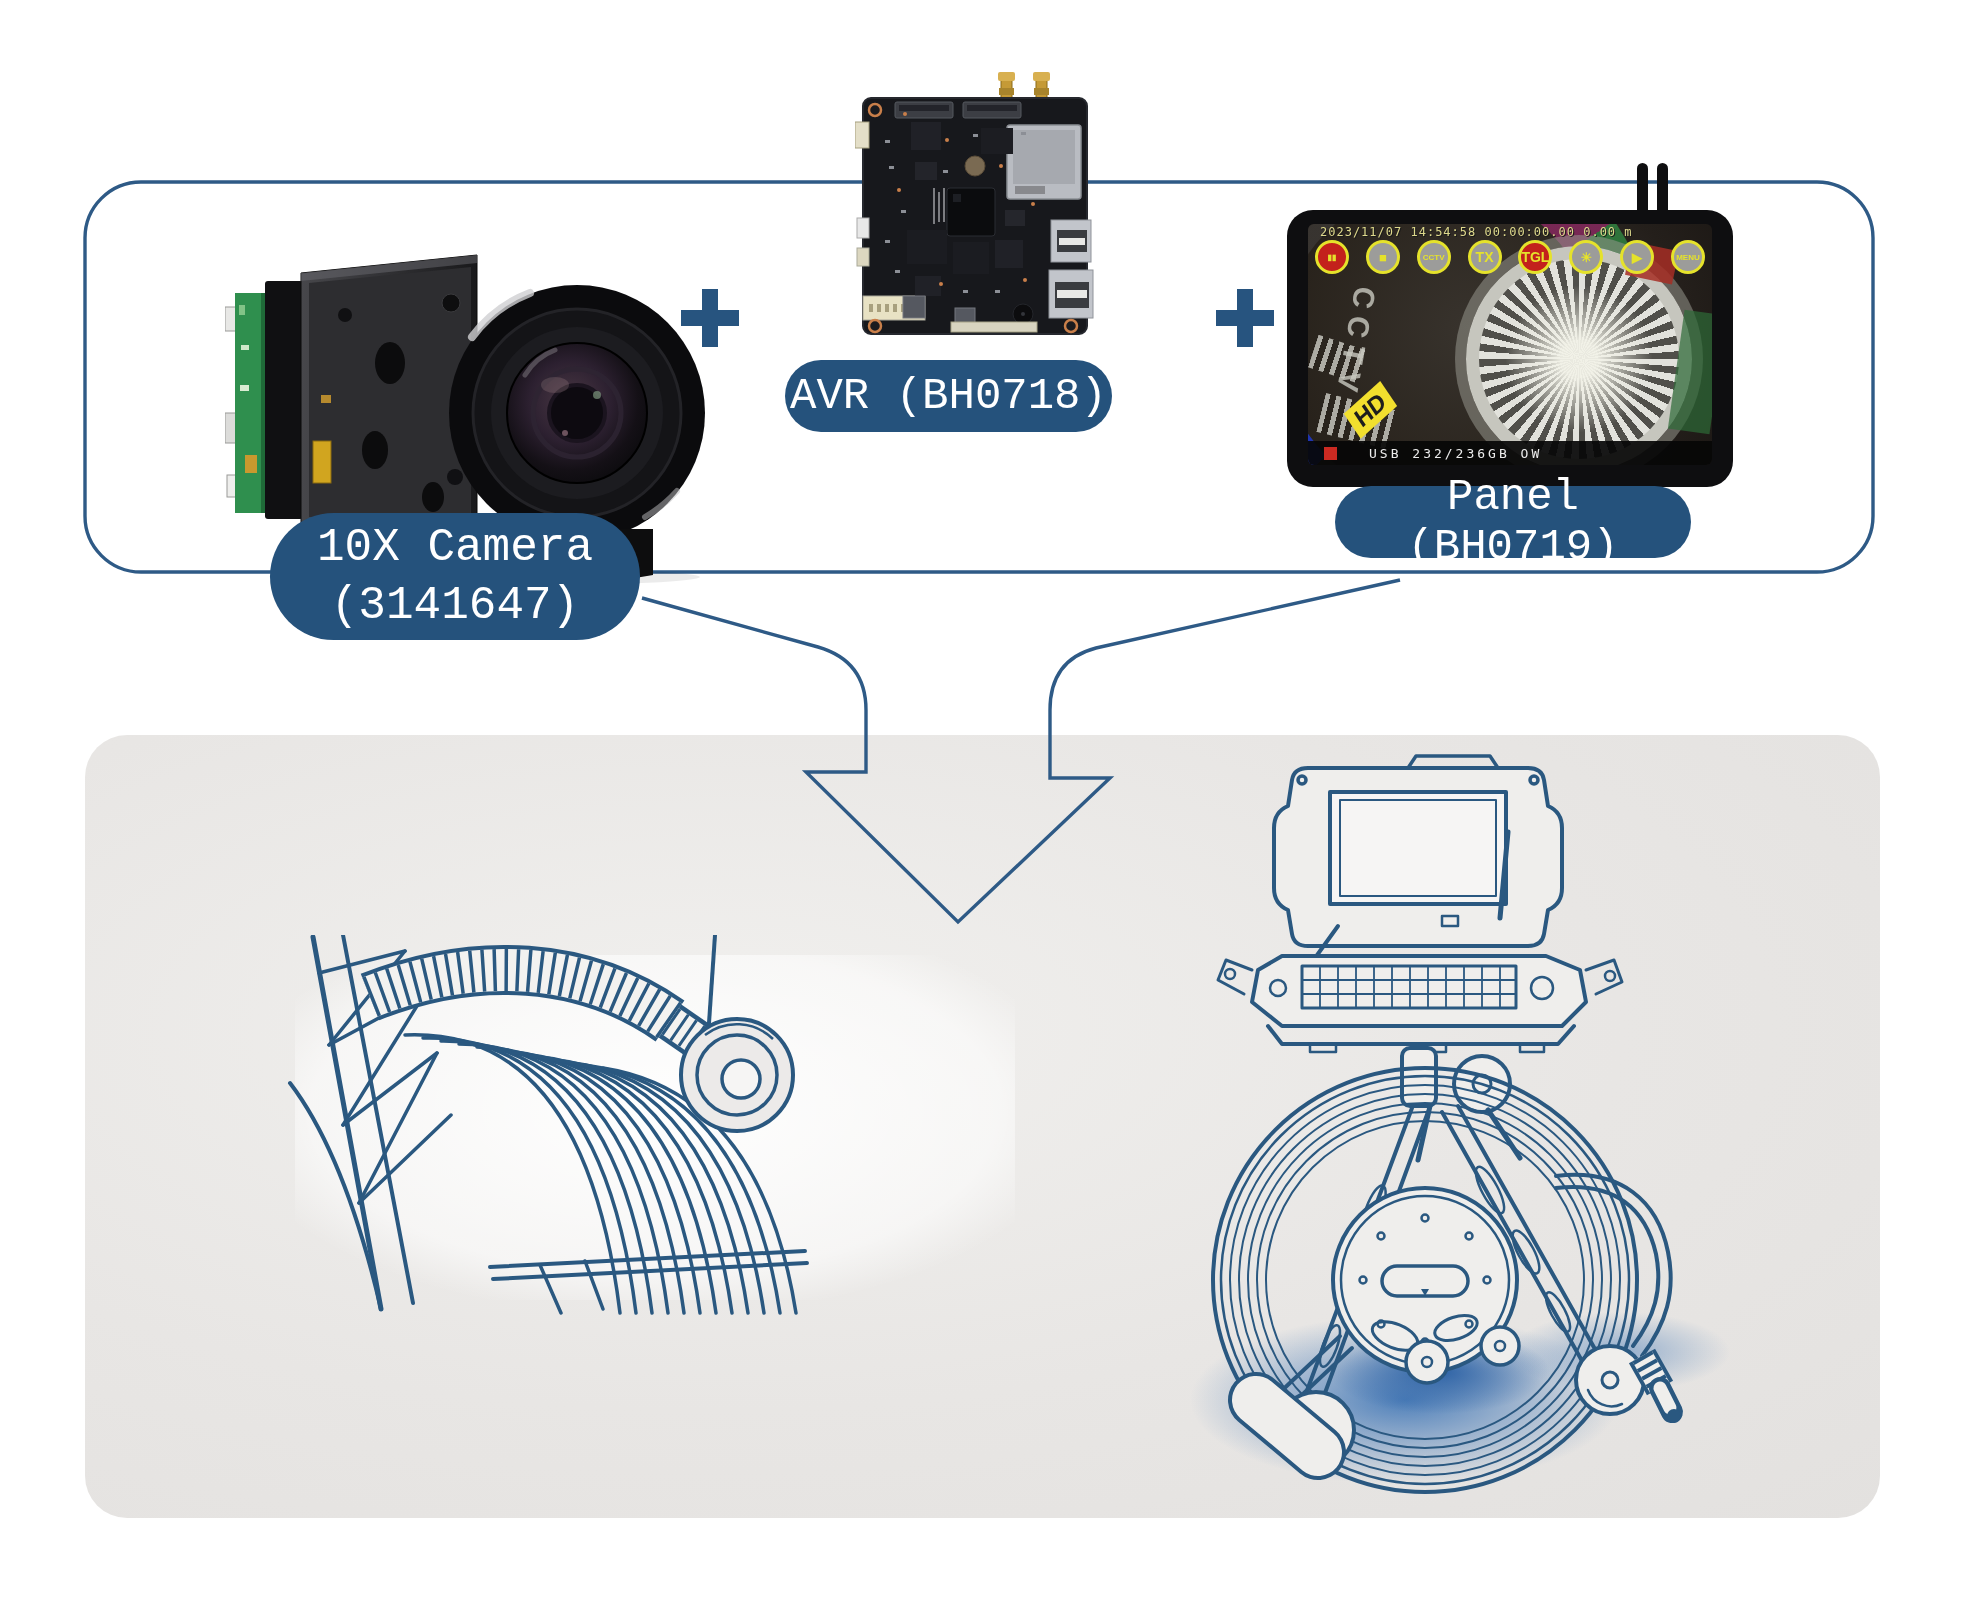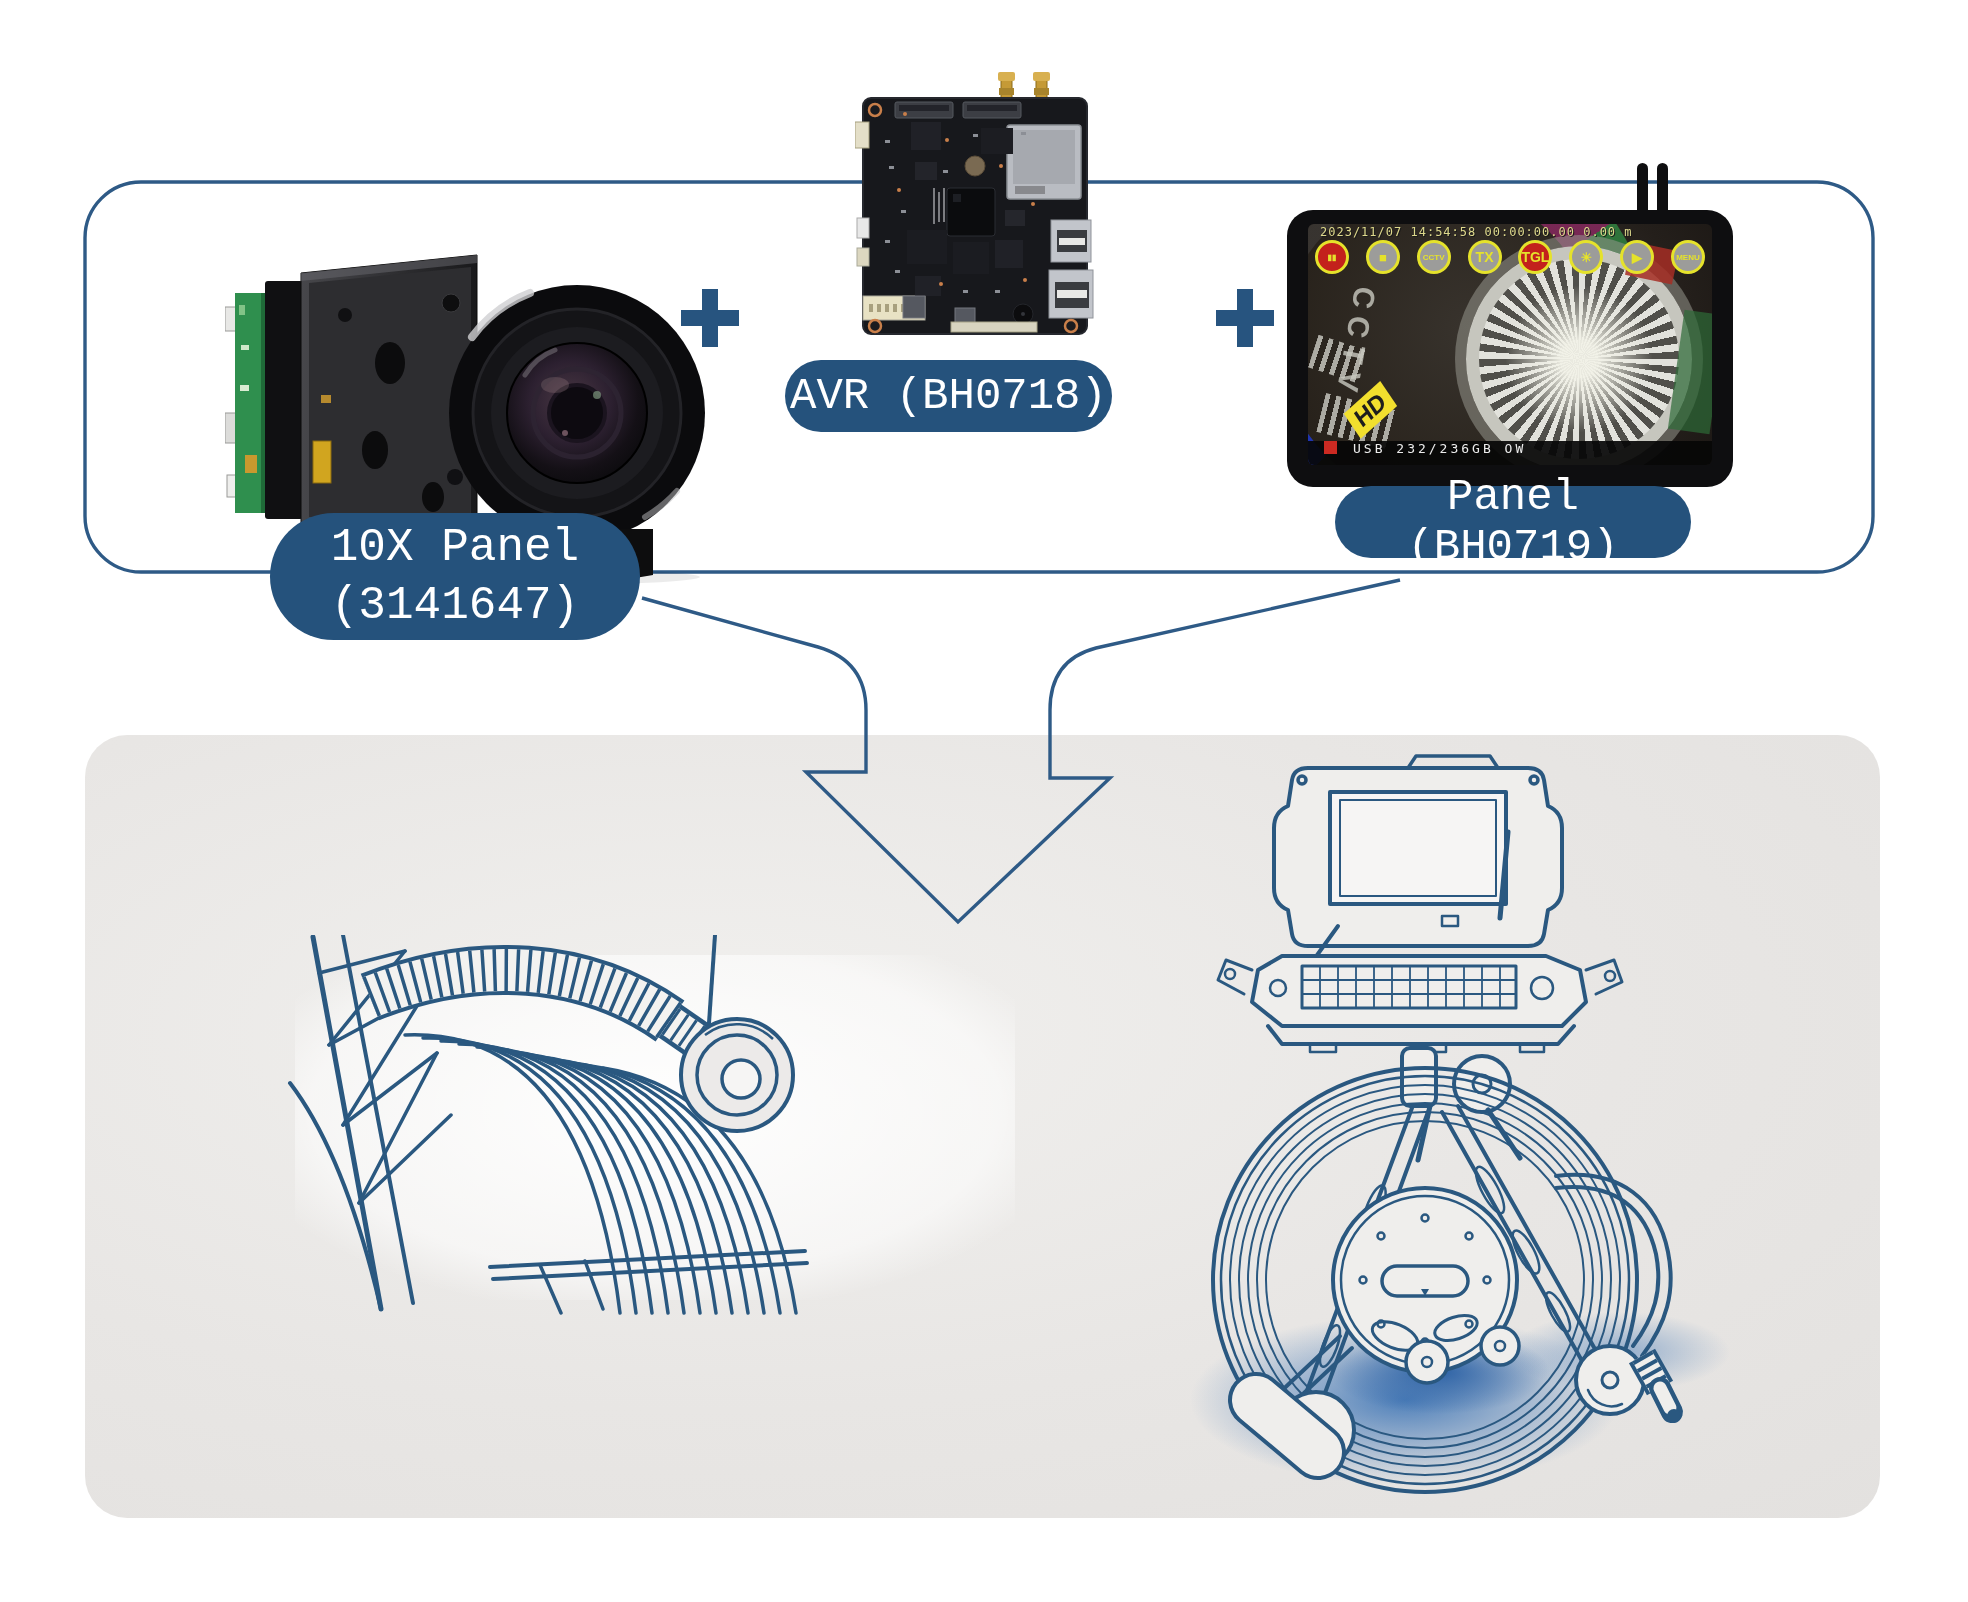--- a/index.html
+++ b/index.html
@@ -66,21 +66,21 @@
   .osd-status{position:absolute;left:12px;top:1px;font-family:"DejaVu Sans Mono", monospace;
     font-size:12px;letter-spacing:1px;color:#ded98c;text-shadow:1px 1px 0 #1a1a1a;white-space:nowrap;}
   .btn-row{position:absolute;left:7px;right:7px;top:16px;display:flex;justify-content:space-between;}
   .scr-btn{width:34px;height:34px;border-radius:50%;border:3px solid #e5e22b;box-sizing:border-box;
     display:flex;align-items:center;justify-content:center;color:#e5e22b;font-weight:bold;
     font-size:14px;letter-spacing:0;}
   .scr-btn.glyph{font-size:13px;}
   .scr-btn.small{font-size:8px;}
   .btn-red{background:#c3211c;} .btn-gray{background:#9c9c9a;}
   .osd-bottom{position:absolute;left:0;right:0;bottom:0;height:24px;background:rgba(6,6,6,.92);
-    display:flex;align-items:flex-start;gap:16px;padding-left:16px;}
+    display:flex;align-items:center;gap:32px;padding-left:16px;}
   .rec-sq{width:13px;height:13px;background:#cc2a22;}
   .osd-bottom-text{font-family:"DejaVu Sans Mono", monospace;font-size:13px;letter-spacing:3px;color:#ececec;}
 </style>
 </head>
 <body>
 
 <div class="canvas">
 
   <div class="abs gray-panel"></div>
 
@@ -245,21 +245,21 @@
         <div class="rec-sq"></div>
         <div class="osd-bottom-text">USB 232/236GB OW</div>
       </div>
     </div>
   </div>
 
   <div class="abs plus plus1"></div>
   <div class="abs plus plus2"></div>
 
   <div class="abs pill pill-camera">
-    <span>10X Panel</span>
+    <span>10X Camera</span>
     <span>(3141647)</span>
   </div>
   <div class="abs pill pill-avr">
     <span>AVR (BH0718)</span>
   </div>
   <div class="abs pill pill-panel">
     <span>Panel (BH0719)</span>
   </div>
 
   <svg class="abs illus-left" width="760" height="380" viewBox="0 0 760 380">

